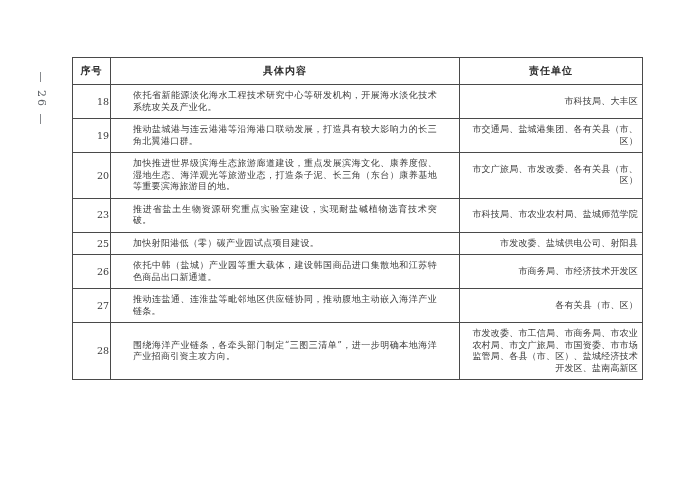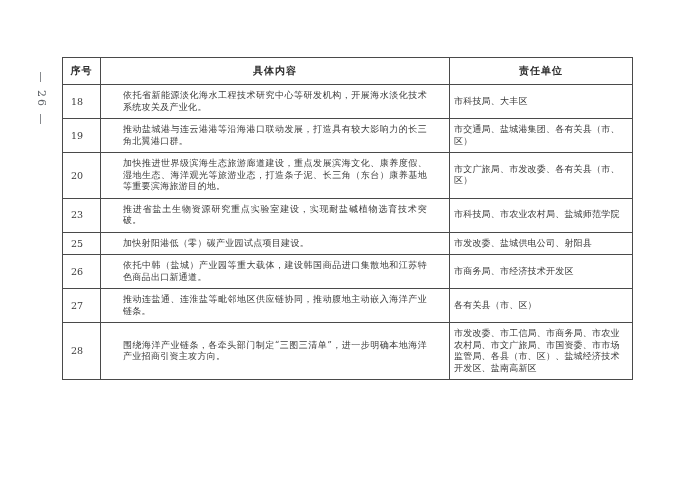--- a/index.html
+++ b/index.html
@@ -24,21 +24,21 @@
     text-align: center;
     transform: rotate(90deg);
     transform-origin: center center;
     color: #5f6368;
     font-size: 11px;
     letter-spacing: 2px;
     white-space: nowrap;
   }
   table.doc-table {
     position: absolute;
-    left: 62px;
+    left: 72px;
     top: 57px;
     width: 570px;
     border-collapse: collapse;
     table-layout: fixed;
   }
   .doc-table th, .doc-table td {
     border: 1px solid #4a4a4a;
     overflow: hidden;
   }
   .doc-table th {
@@ -52,33 +52,34 @@
   .doc-table td {
     font-size: 9px;
     line-height: 11.5px;
     color: #3a3a3a;
     vertical-align: middle;
   }
   col.col-no   { width: 38px; }
   col.col-content { width: 349px; }
   col.col-unit { width: 183px; }
   td.cell-no {
-    text-align: left;
+    text-align: right;
     font-size: 9.5px;
-    padding: 5px 8px;
+    padding: 5px 1px;
   }
   td.cell-content {
     padding: 5px 22px;
     text-align: justify;
     text-justify: inter-ideograph;
     letter-spacing: 0.3px;
   }
   td.cell-unit {
     padding: 5px 4px;
     letter-spacing: 0.2px;
+    text-align: right;
   }
 </style>
 </head>
 <body>
 
 <div class="page">
 
   <div class="page-number">— 26 —</div>
 
   <table class="doc-table">

